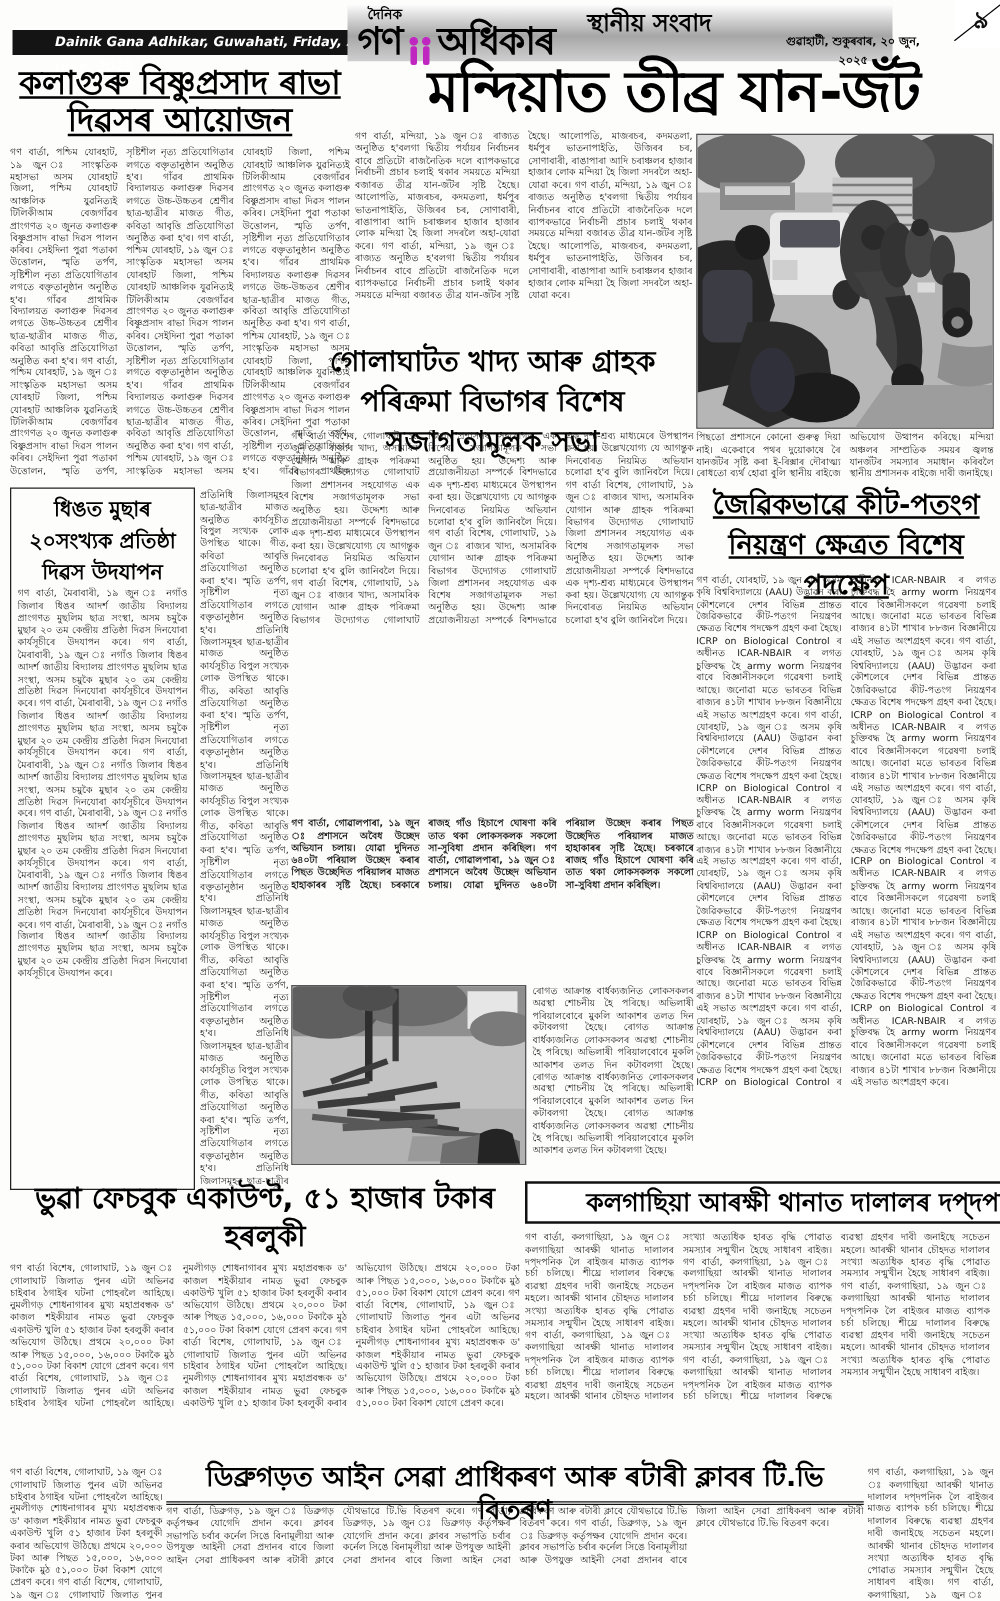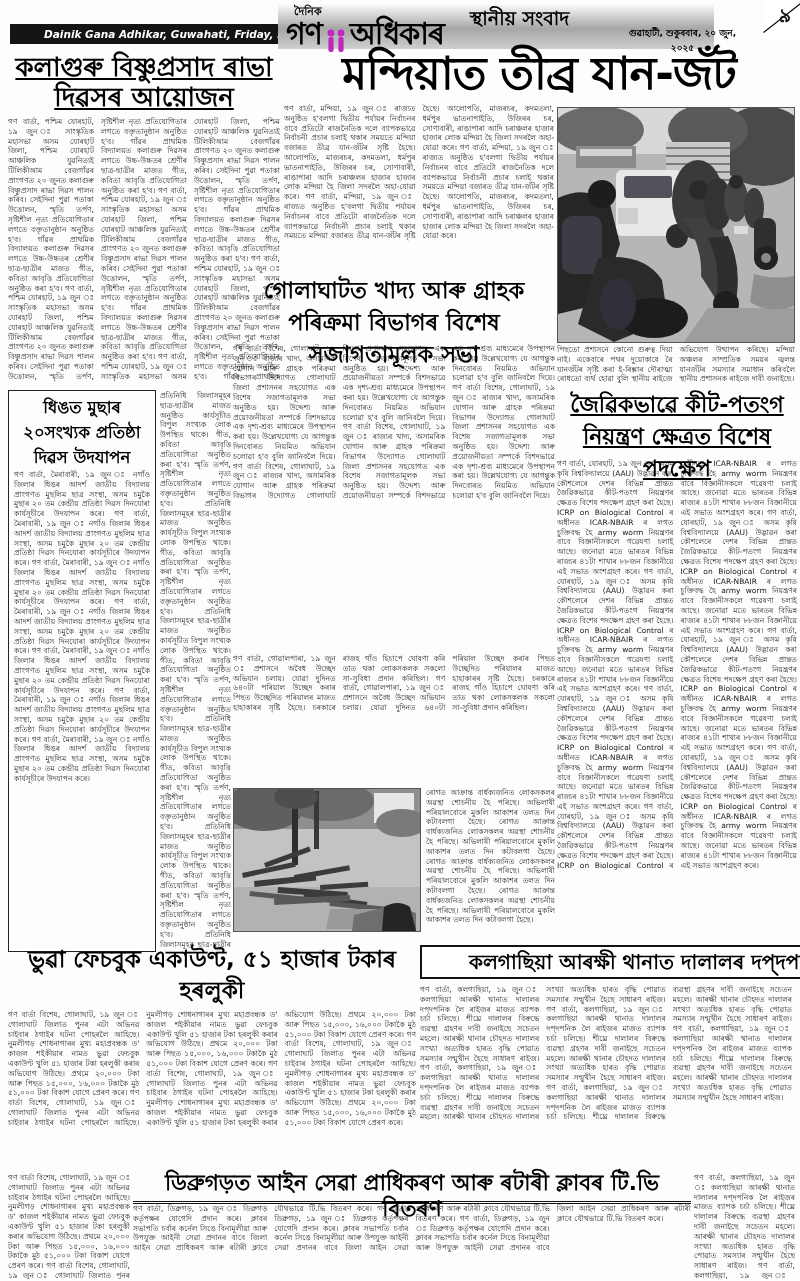--- a/index.html
+++ b/index.html
@@ -36,21 +36,21 @@
   
   .bt{font-size:7.5px;line-height:9.8px;text-align:justify;color:#191919;overflow:hidden;
       column-gap:7px;word-break:break-word;}
   .c2{column-count:2;} .c3{column-count:3;} .c4{column-count:4;}
   .bt-rabha{left:8px;top:117px;width:272px;height:273px;}
   .bt-mandia{left:284px;top:104px;width:270px;height:168px;}
   .bt-mandia-below{left:557px;top:345px;width:238px;height:45px;}
   .bt-golaghat{left:233px;top:344px;width:322px;height:224px;}
   .bt-insects{left:557px;top:459px;width:240px;height:483px;}
   .bt-leftcol{left:160px;top:391px;width:71px;height:560px;}
-  .bt-goalpara-a{left:233px;top:654px;width:322px;height:132px;}
+  .bt-goalpara-a{left:233px;top:654px;width:322px;height:132px;font-weight:bold;}
   .bt-goalpara-b{left:426px;top:788px;width:129px;height:156px;}
   .bt-numaligarh{left:8px;top:1010px;width:408px;height:160px;}
   .bt-numaligarh-x{left:8px;top:1173px;width:122px;height:106px;}
   .bt-kalgachia{left:420px;top:985px;width:372px;height:185px;}
   .bt-kalgachia-x{left:694px;top:1173px;width:101px;height:106px;}
   .bt-dibrugarh{left:133px;top:1204px;width:558px;height:75px;}
   
   .dhing-box{left:8px;top:390px;width:148px;height:562px;border:1.5px solid #222;box-sizing:border-box;
              padding:4px 5px;}
   .dhing-box .bt{height:430px;}

